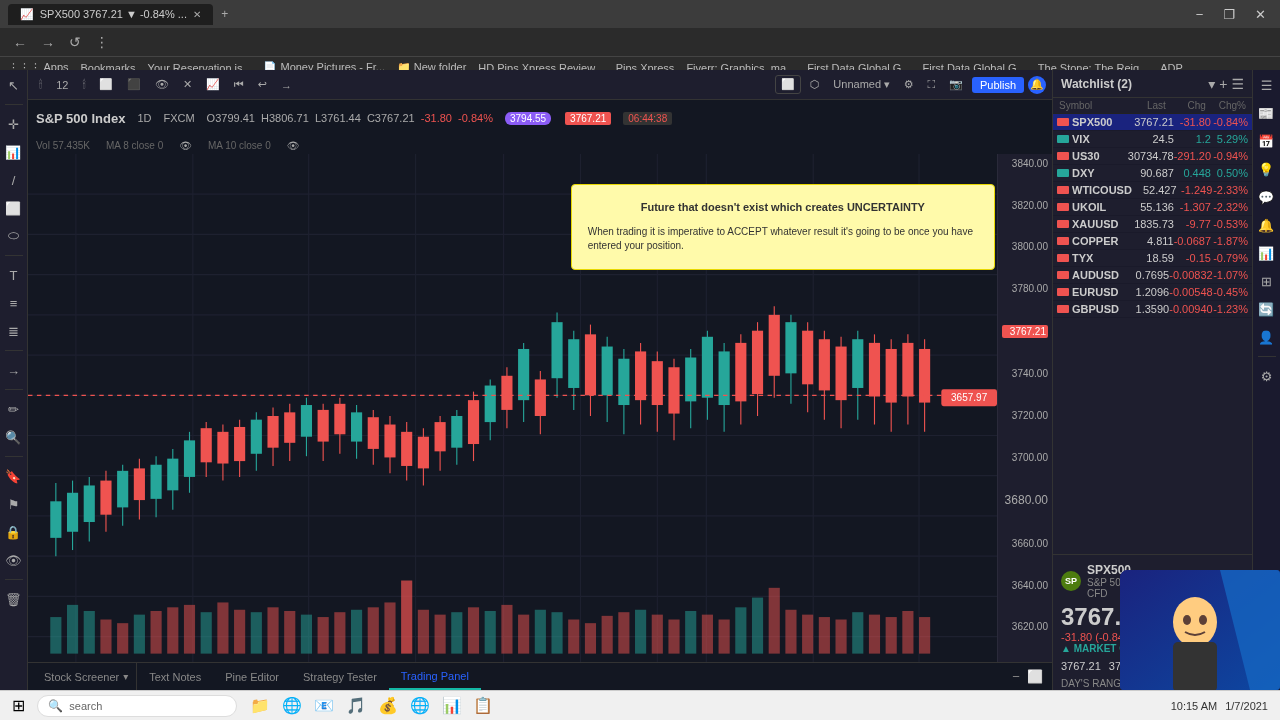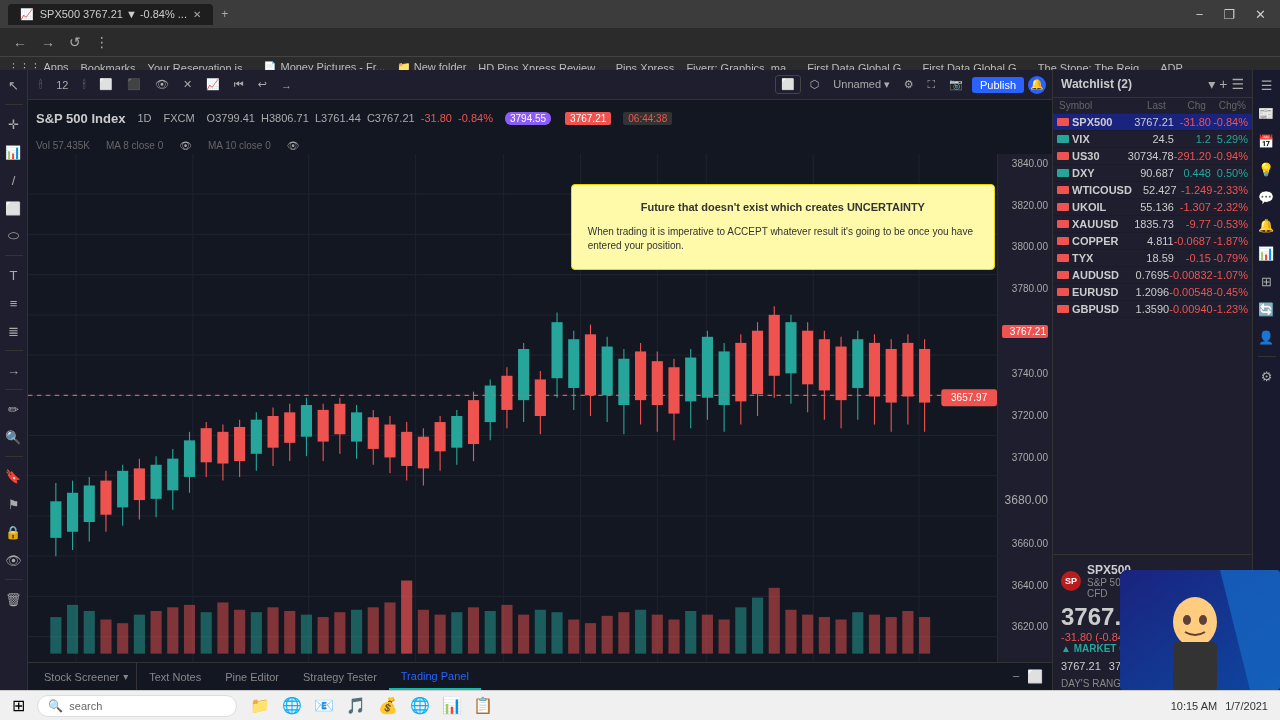--- a/index.html
+++ b/index.html
@@ -56,21 +56,21 @@
     .ws { flex: 1.2; font-size: 11px; color: #ccc; font-weight: bold; }
     .wl { flex: 1; font-size: 11px; text-align: right; color: #ccc; }
     .wc { flex: 0.8; font-size: 11px; text-align: right; }
     .wcp { flex: 0.8; font-size: 11px; text-align: right; }
     .neg { color: #ef5350; }
     .pos { color: #26a69a; }
 
     
     .spx-panel { border-top: 1px solid #333; padding: 8px; }
     .spx-header { display: flex; align-items: center; gap: 6px; margin-bottom: 4px; }
-    .spx-logo { width: 20px; height: 20px; background: #b91c1c; border-radius: 50%; display: flex; align-items: center; justify-content: center; color: white; font-size: 9px; font-weight: bold; }
+    .spx-logo { width: 20px; height: 20px; background: #4d7c0f; border-radius: 50%; display: flex; align-items: center; justify-content: center; color: white; font-size: 9px; font-weight: bold; }
     .spx-name { color: #ccc; font-weight: bold; font-size: 12px; }
     .spx-sub { color: #888; font-size: 10px; }
     .spx-price { font-size: 24px; color: #ccc; font-weight: bold; }
     .spx-currency { color: #888; font-size: 12px; margin-left: 4px; }
     .spx-change { color: #ef5350; font-size: 11px; }
     .market-open { color: #26a69a; font-size: 10px; font-weight: bold; }
     .spx-values { display: flex; gap: 8px; margin: 6px 0; }
     .spx-val { color: #ccc; font-size: 11px; }
     .day-range-bar { height: 4px; background: #333; border-radius: 2px; margin: 4px 0; position: relative; }
     .day-range-fill { height: 100%; background: #26a69a; border-radius: 2px; width: 30%; }

